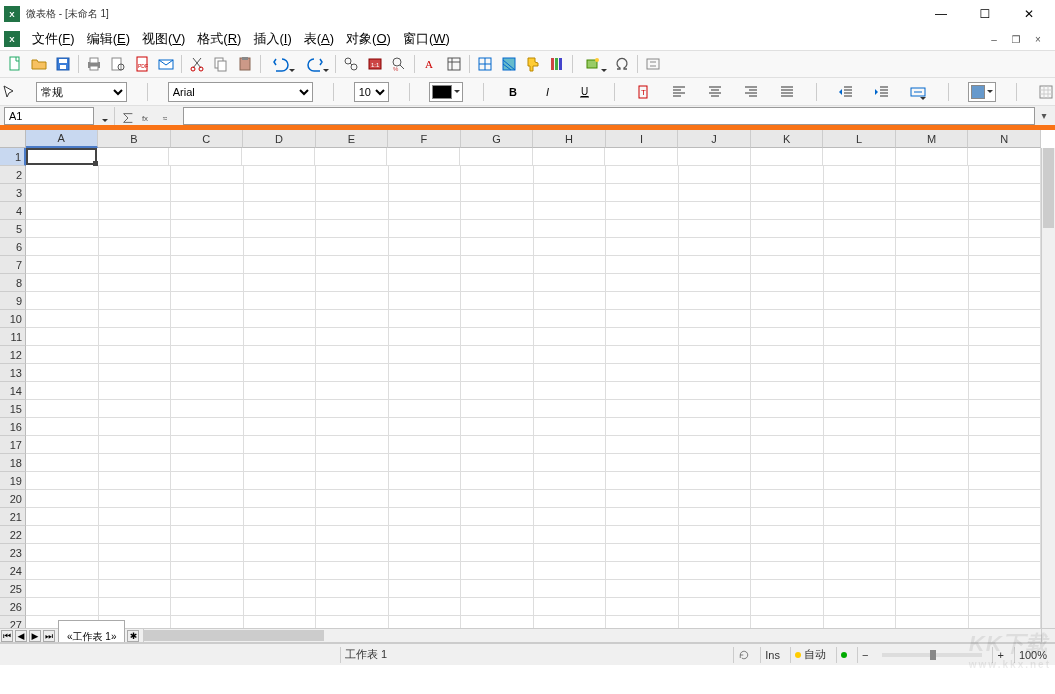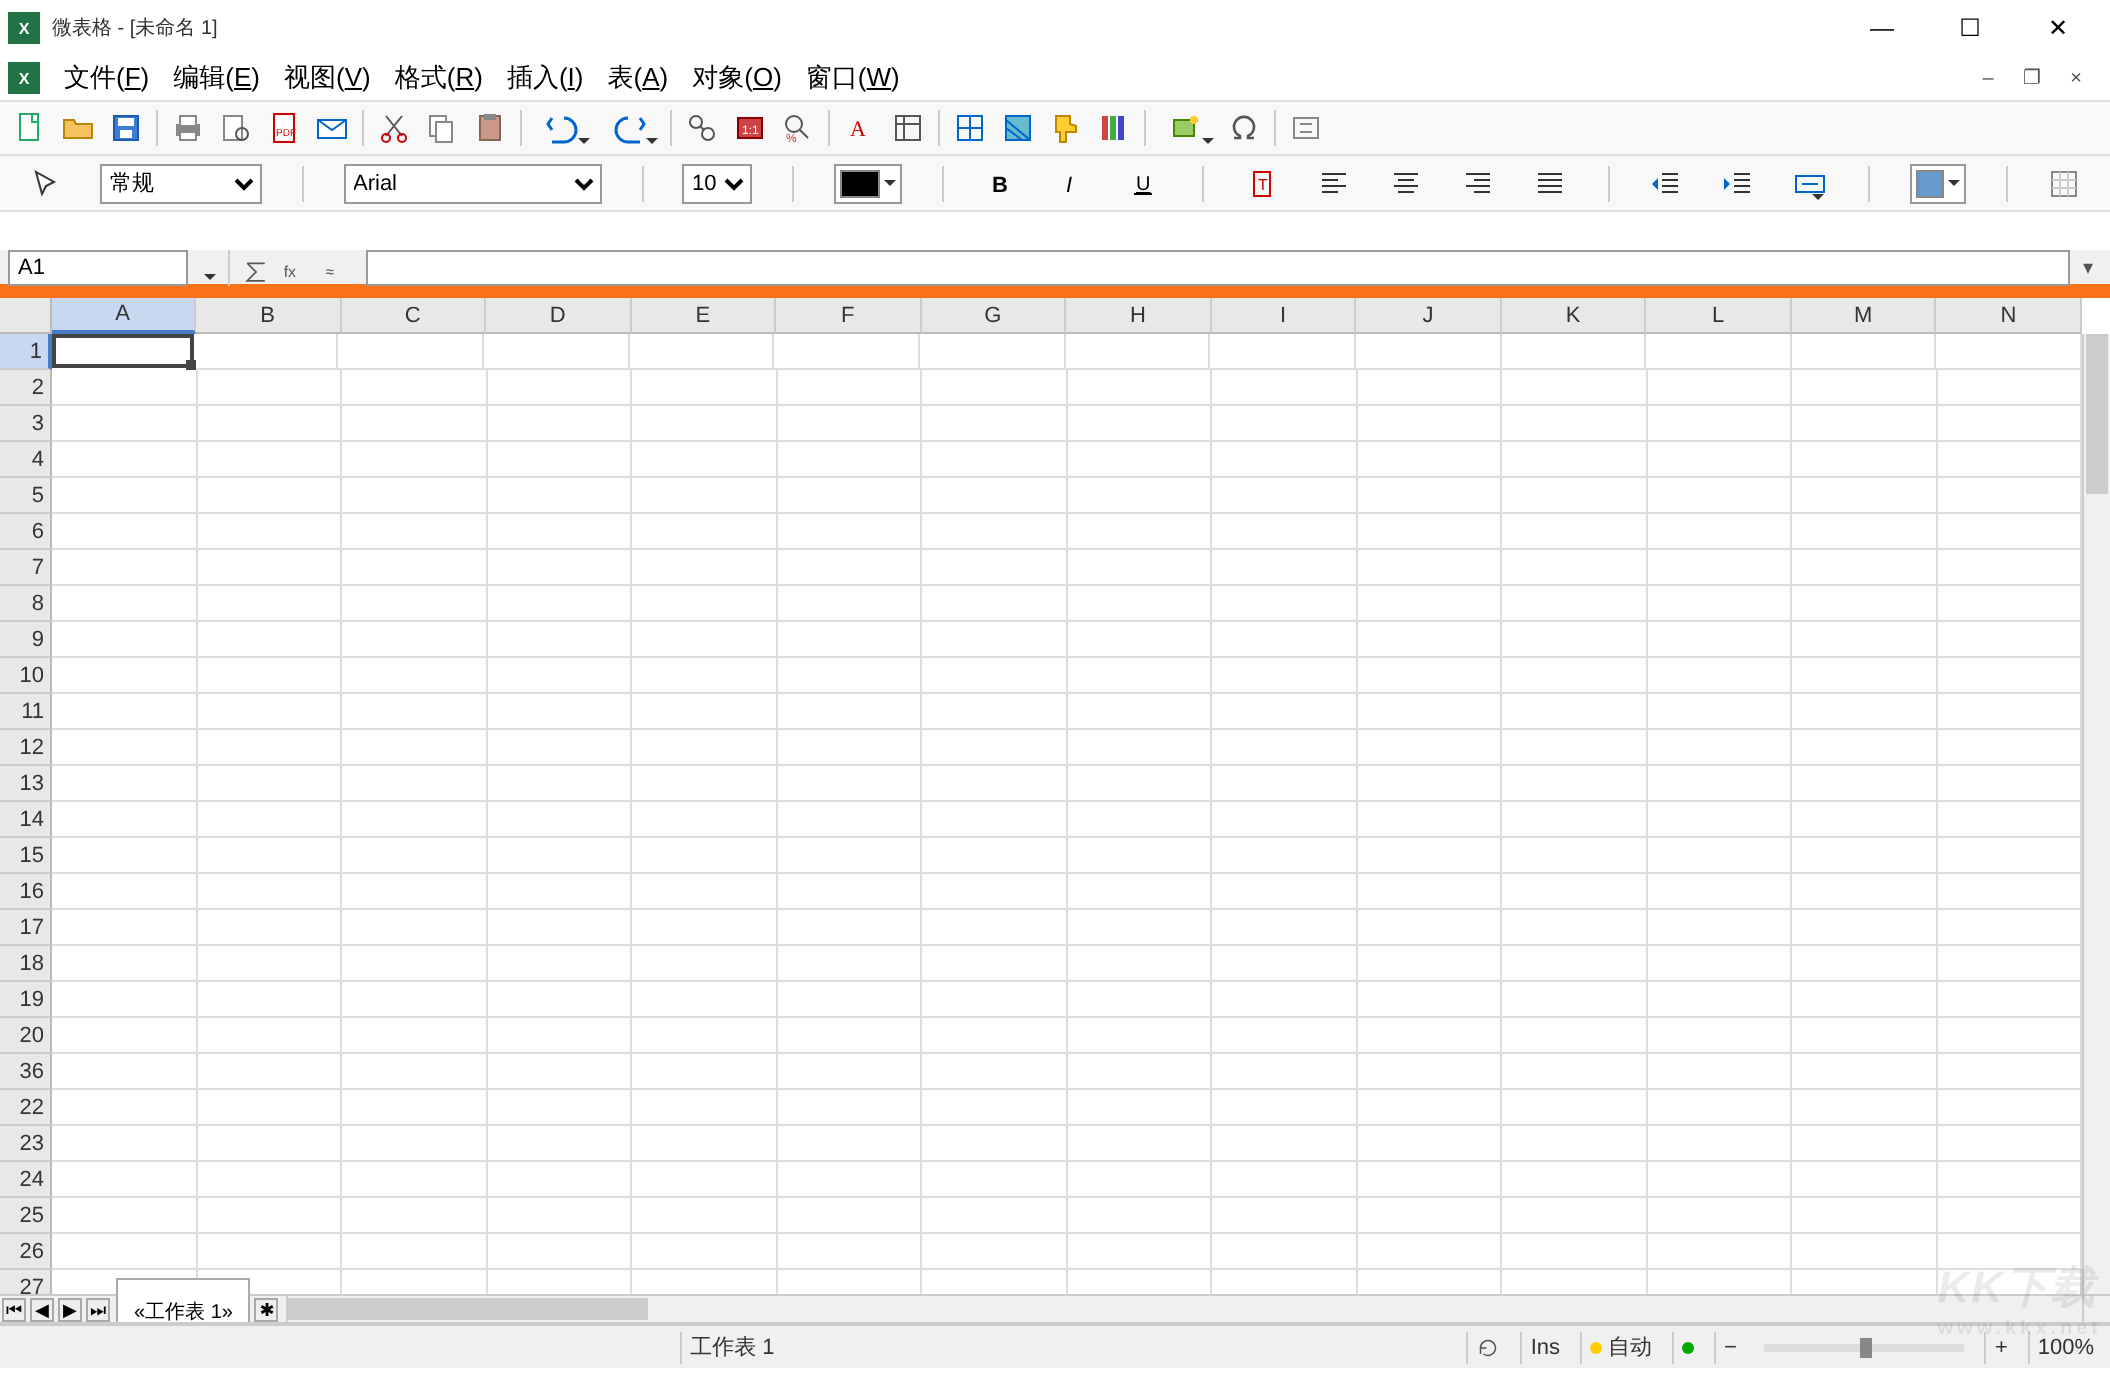--- a/index.html
+++ b/index.html
@@ -18,31 +18,31 @@
 .menubar .doc-controls { margin-left: auto; display: flex; gap: 4px; padding-right: 4px;}
 .menubar .doc-controls div { width: 18px; height: 14px; display:flex; align-items:center; justify-content:center; font-size:10px; color:#555;}
 
 .toolbar { height: 28px; display: flex; align-items: center; padding: 2px 4px; background: #f8f8f8; border-top: 1px solid #e0e0e0; border-bottom: 1px solid #e0e0e0; gap: 2px; }
 .tbtn { width: 22px; height: 22px; display: flex; align-items: center; justify-content: center; border: 1px solid transparent; cursor: default; position: relative; }
 .tbtn svg { width: 16px; height: 16px; }
 .tbtn.dd::after { content: ""; border-left: 3px solid transparent; border-right: 3px solid transparent; border-top: 3px solid #333; position: absolute; right: 1px; bottom: 2px; }
 .tbtn.wide { width: 32px; }
 .sep { width: 1px; height: 18px; background: #ccc; margin: 0 2px; }
 
-.fmt-row { height: 28px; display: flex; align-items: center; padding: 2px 14px; background: #f8f8f8; border-bottom: 1px solid #e0e0e0; gap: 18px; }
+.fmt-row { height: 28px; display: flex; align-items: center; padding: 2px 0; background: #f8f8f8; border-bottom: 1px solid #e0e0e0; gap: 18px; }
 .fmt-row select { height: 20px; font-size: 11px; border: 1px solid #999; background: #fff; }
 .fmt-row .sel-style { width: 160px; }
 .fmt-row .sel-font { width: 256px; }
 .fmt-row .sel-size { width: 42px; }
 .color-swatch { width: 20px; height: 14px; background: #000; border: 1px solid #888; }
 .color-btn { display: flex; align-items: center; height: 20px; border: 1px solid #999; padding: 1px 2px; gap: 2px; background: #fff; }
 .color-btn::after { content:""; border-left:3px solid transparent; border-right:3px solid transparent; border-top:3px solid #333; }
 .fill-swatch { width:14px; height:14px; background:#6699cc; border:1px solid #888;}
 
-.refbar { height: 24px; display:flex; align-items:center; padding:2px 4px; background:#f0f0f0; border-bottom:7px solid #f97316; gap:2px;margin-top:19px;}
+.refbar { height: 24px; display:flex; align-items:center; padding:2px 4px; background:#f0f0f0; border-bottom:5px solid #f97316; gap:2px;}
 .refbar .name-box { width:90px; height:18px; border:1px solid #999; background:#fff; font-size:11px; padding:0 4px; }
 .refbar .fx-input { flex:1; height:18px; border:1px solid #999; background:#fff; margin-left:4px;}
 .refbar .fx-btn { width:18px; height:18px; display:flex; align-items:flex-end; justify-content:center; font-size:11px; color:#555;}
 .refbar .expand { width:14px; height:18px; display:flex; align-items:center; justify-content:center; font-size:10px; color:#555;}
 
 .grid-area { position: relative; height: 513px; overflow: hidden; border-bottom: 1px solid #ccc;}
 .col-headers { display:flex; height:18px; position:absolute; top:0; left:0; right:14px; background:#eee;}
 .corner { width:26px; height:18px; background:#e8e8e8; border-right:1px solid #bbb; border-bottom:1px solid #bbb;}
 .col-h { width:74px; height:18px; display:flex; align-items:center; justify-content:center; background:#e8e8e8; border-right:1px solid #ccc; border-bottom:1px solid #bbb; font-size:11px; color:#333;}
 .col-h.sel { background:#c8d8f0; border-bottom:2px solid #4a7bc8;}
@@ -405,21 +405,21 @@
       <div class="row-h">11</div>
       <div class="row-h">12</div>
       <div class="row-h">13</div>
       <div class="row-h">14</div>
       <div class="row-h">15</div>
       <div class="row-h">16</div>
       <div class="row-h">17</div>
       <div class="row-h">18</div>
       <div class="row-h">19</div>
       <div class="row-h">20</div>
-      <div class="row-h">36</div>
+      <div class="row-h">21</div>
       <div class="row-h">22</div>
       <div class="row-h">23</div>
       <div class="row-h">24</div>
       <div class="row-h">25</div>
       <div class="row-h">26</div>
       <div class="row-h">27</div>
       <div class="row-h">28</div>
     </div>
   <div class="cells">
       <div class="cell-row">

